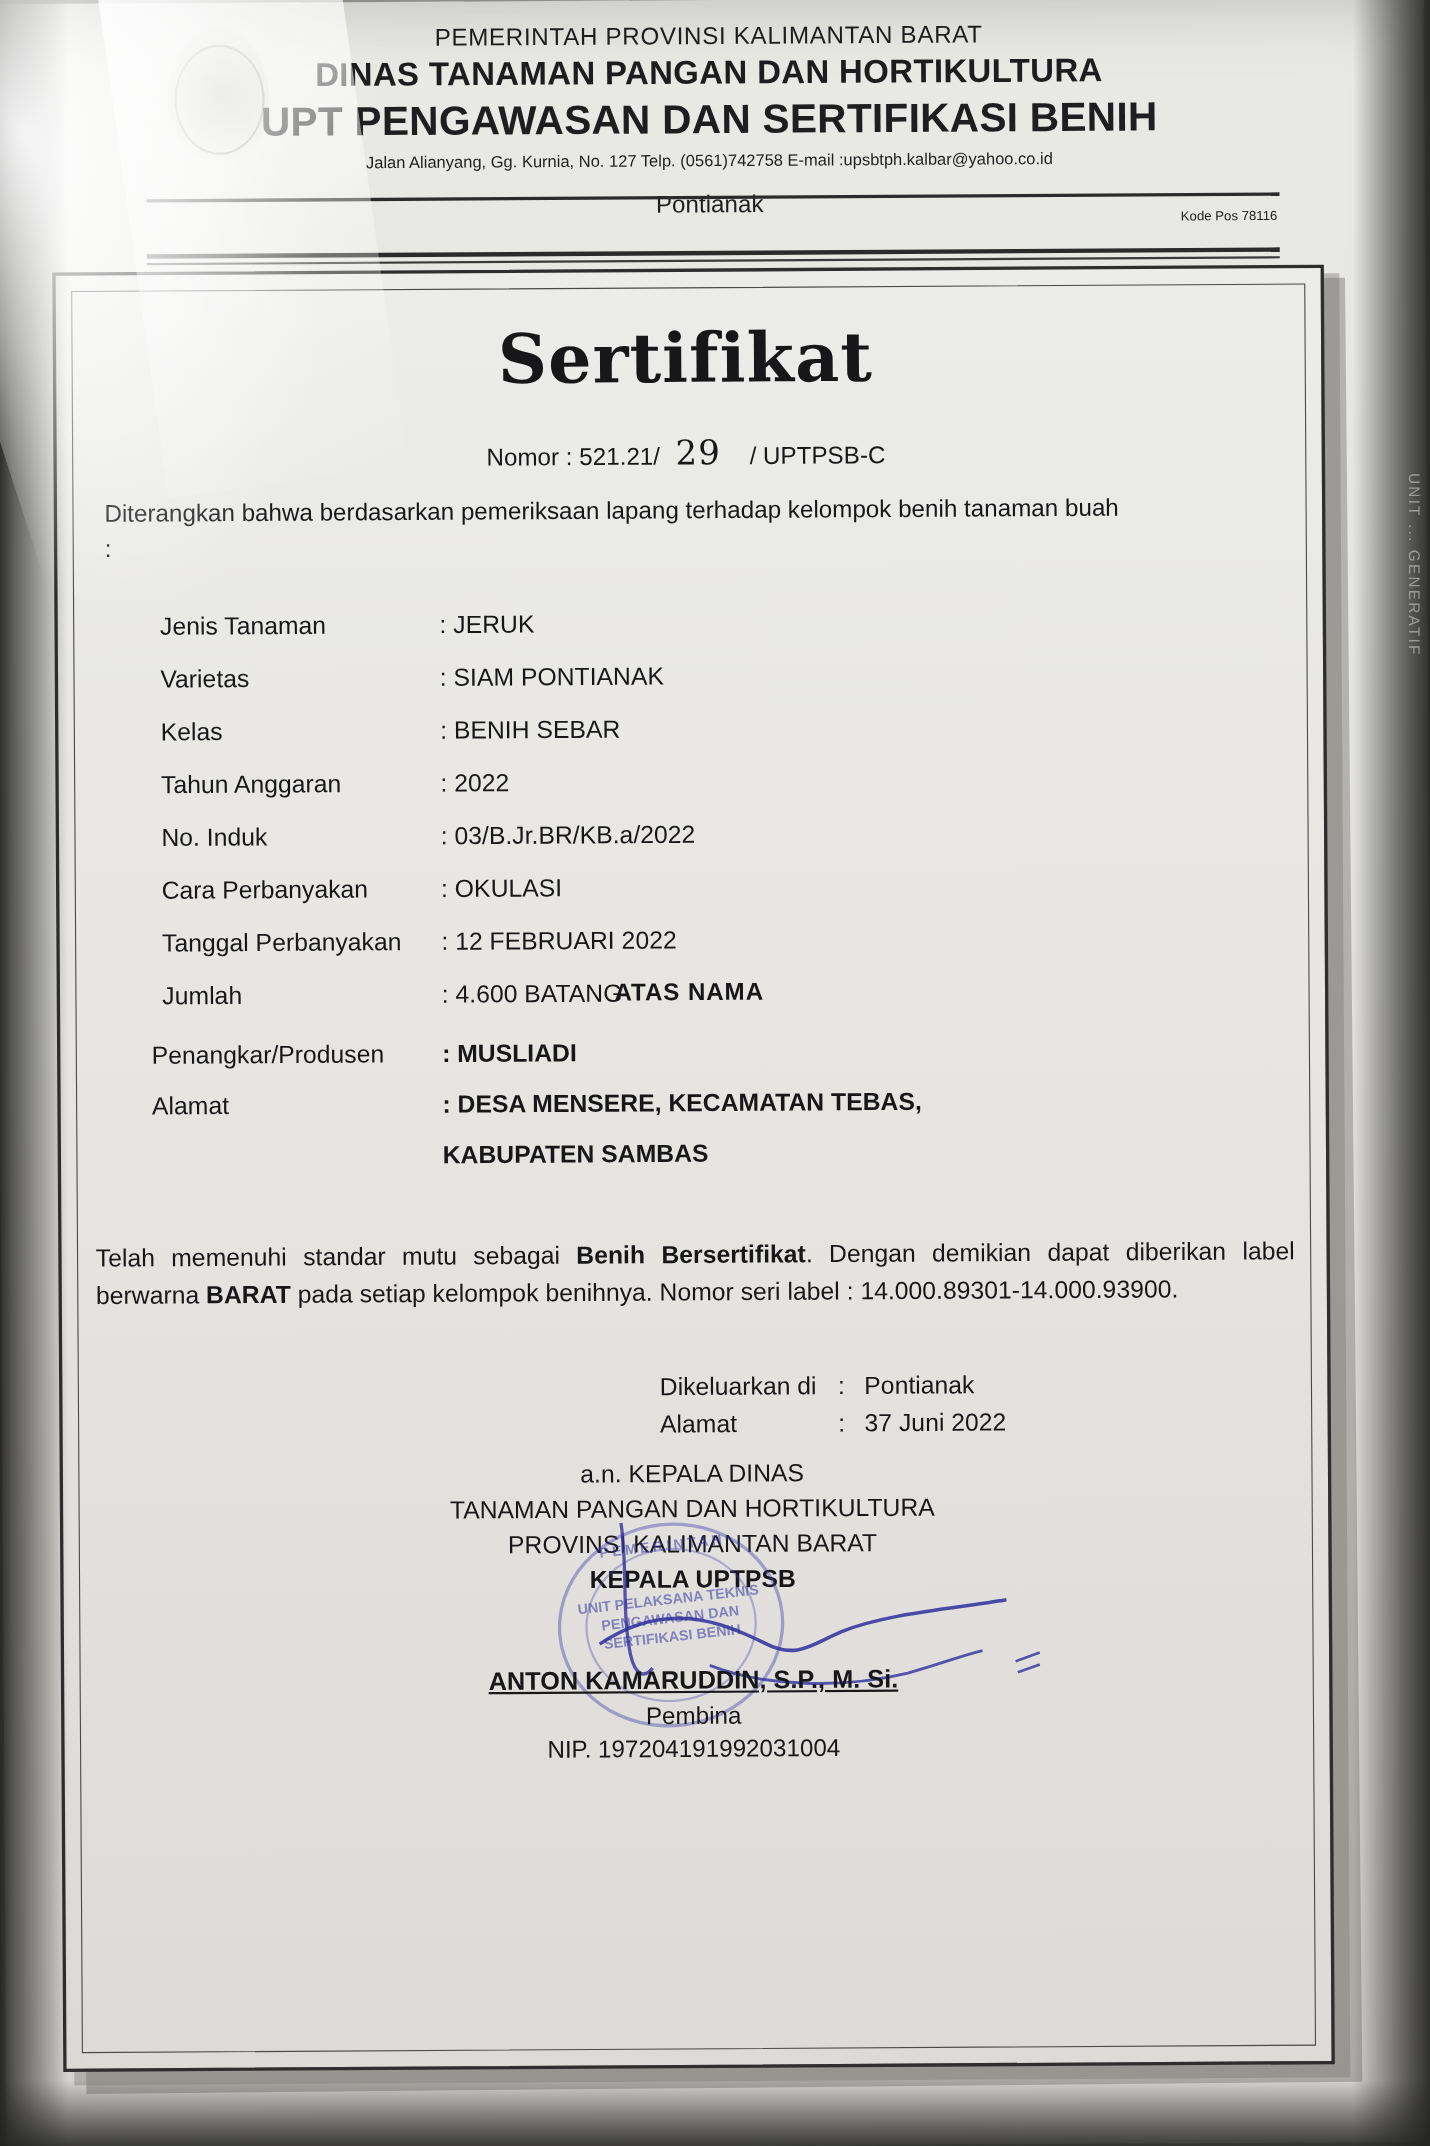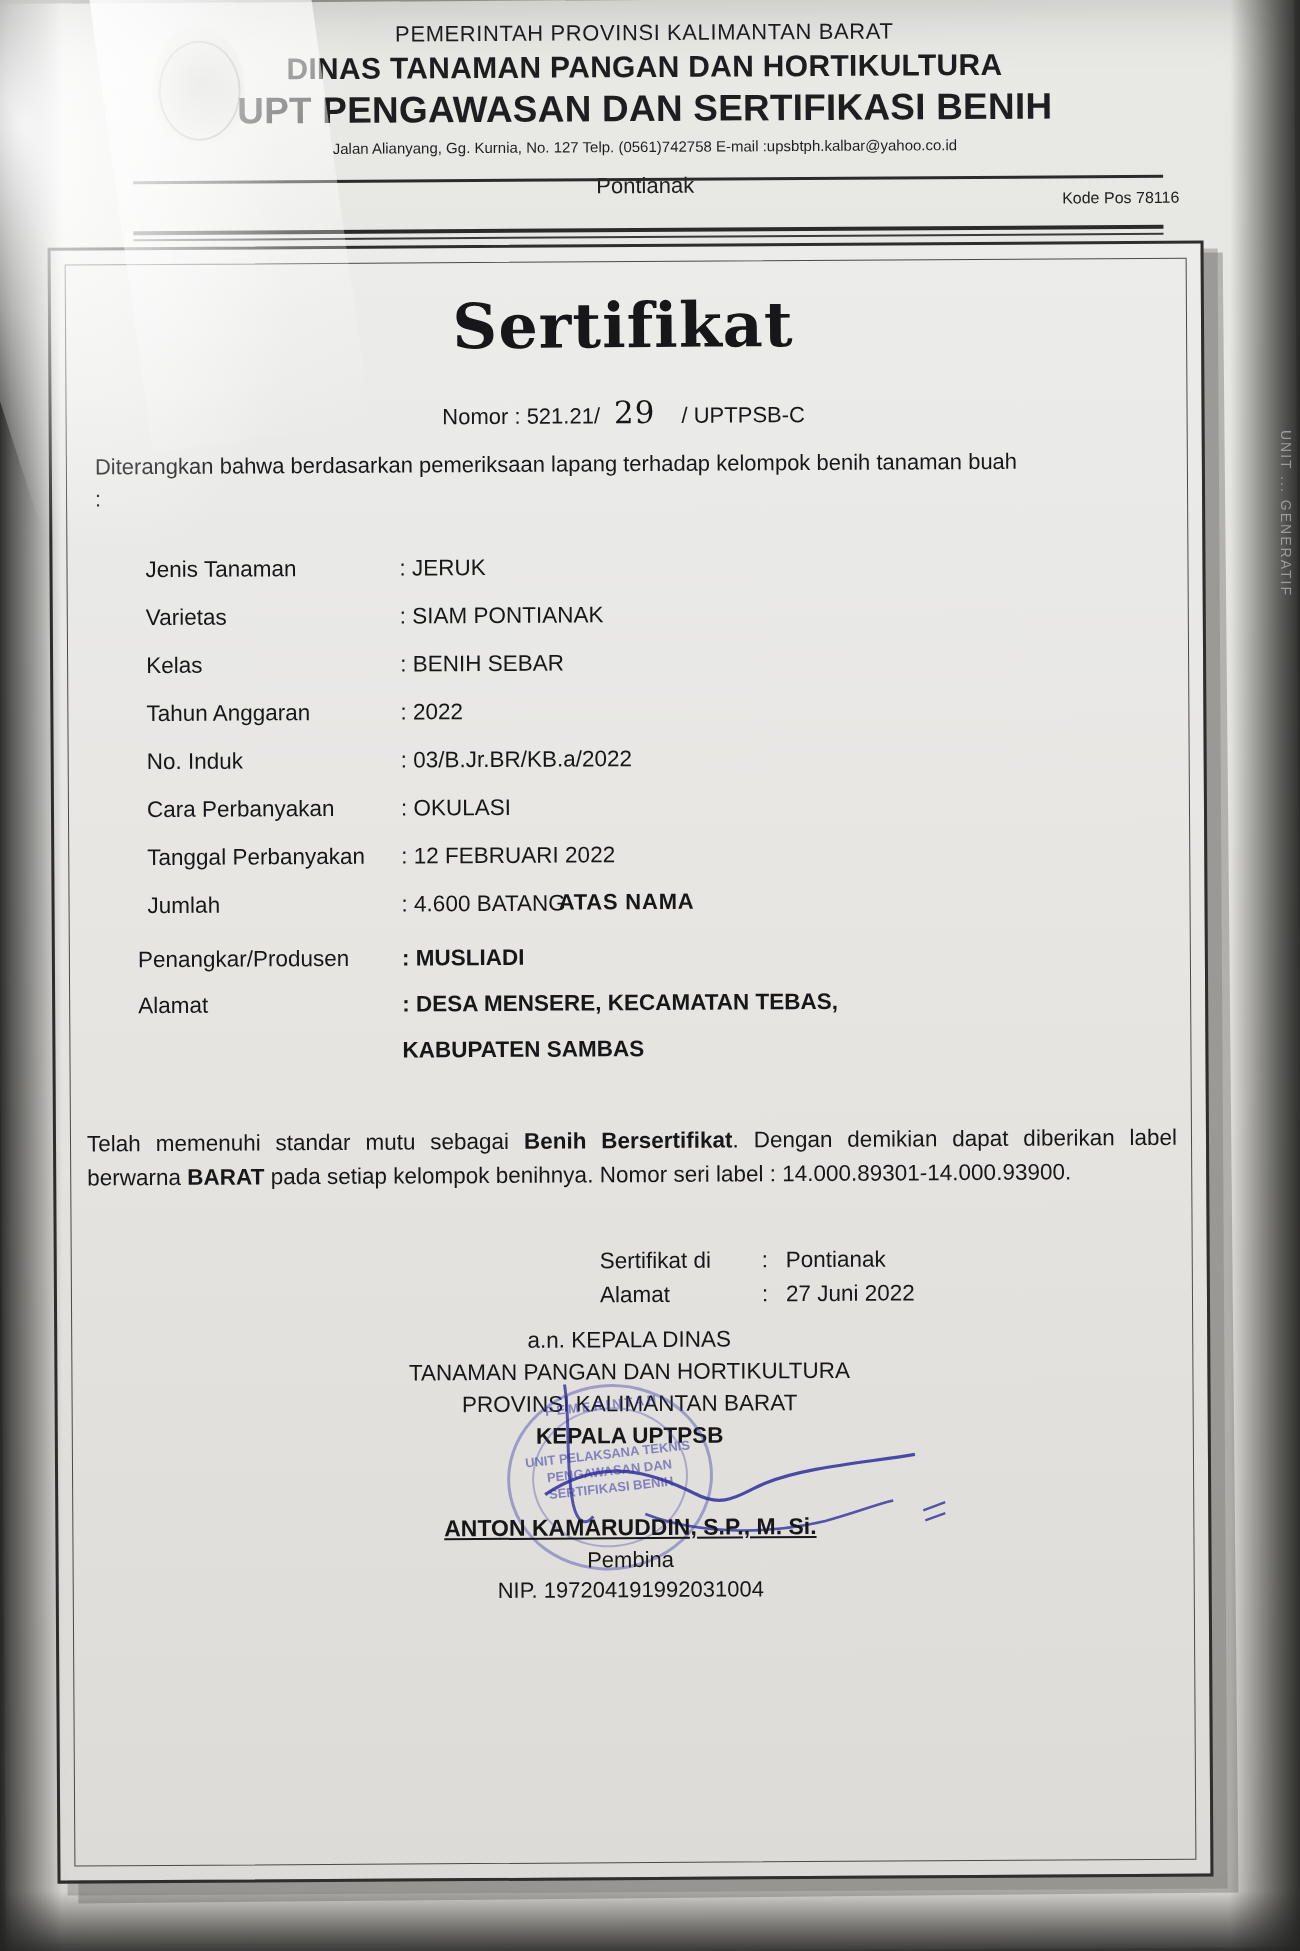--- a/index.html
+++ b/index.html
@@ -60,21 +60,21 @@
   #letterhead{
     position:absolute;left:0;top:20px;width:1300px;text-align:center;
     color:#1e1e20;
   }
   #letterhead .l1{font-size:22px;letter-spacing:.6px;}
   #letterhead .l2{font-size:30px;font-weight:bold;letter-spacing:.3px;margin-top:4px;}
   #letterhead .l3{font-size:37px;font-weight:bold;letter-spacing:.2px;margin-top:4px;}
   #letterhead .l4{font-size:15px;margin-top:8px;}
   #letterhead .l5{font-size:22px;margin-top:18px;}
   #kodepos{
-    position:absolute;right:116px;top:192px;font-size:16px;color:#20201f;
+    position:absolute;right:134px;top:192px;font-size:12px;color:#20201f;
   }
   .hr1{position:absolute;left:138px;top:178px;width:1030px;height:3px;background:#2b2b2b;}
   .hr2{position:absolute;left:138px;top:228px;width:1030px;height:4px;background:#2b2b2b;}
   .hr3{position:absolute;left:138px;top:236px;width:1030px;height:2px;background:#3a3a3a;}
 
   
   #logo{
     position:absolute;left:158px;top:22px;width:92px;height:130px;
     border-radius:50%;
     background:radial-gradient(circle at 50% 45%, rgba(120,118,112,0.45), rgba(160,158,152,0.15) 60%, rgba(200,198,194,0) 75%);
@@ -296,28 +296,28 @@
       </div>
       <div class="val2">KABUPATEN  SAMBAS</div>
     </div>
 
     <div id="para">
       <span>Telah  memenuhi  standar  mutu  sebagai  </span><b>Benih Bersertifikat</b><span>.    Dengan  demikian  dapat diberikan  label  berwarna  </span><b>BARAT</b><span>  pada  setiap  kelompok  benihnya.  Nomor  seri  label  : 14.000.89301-14.000.93900.</span>
     </div>
 
     <div id="place">
       <div class="r">
-        <div class="a">Sertifikat di</div>
+        <div class="a">Dikeluarkan di</div>
         <div class="b">:</div>
         <div>Pontianak</div>
       </div>
       <div class="r">
         <div class="a">Alamat</div>
         <div class="b">:</div>
-        <div>27 Juni  2022</div>
+        <div>37 Juni  2022</div>
       </div>
     </div>
 
     <div id="sign">
       <div>a.n. KEPALA DINAS</div>
       <div>TANAMAN PANGAN DAN HORTIKULTURA</div>
       <div>PROVINSI KALIMANTAN BARAT</div>
       <div class="strong">KEPALA UPTPSB</div>
     </div>
 

